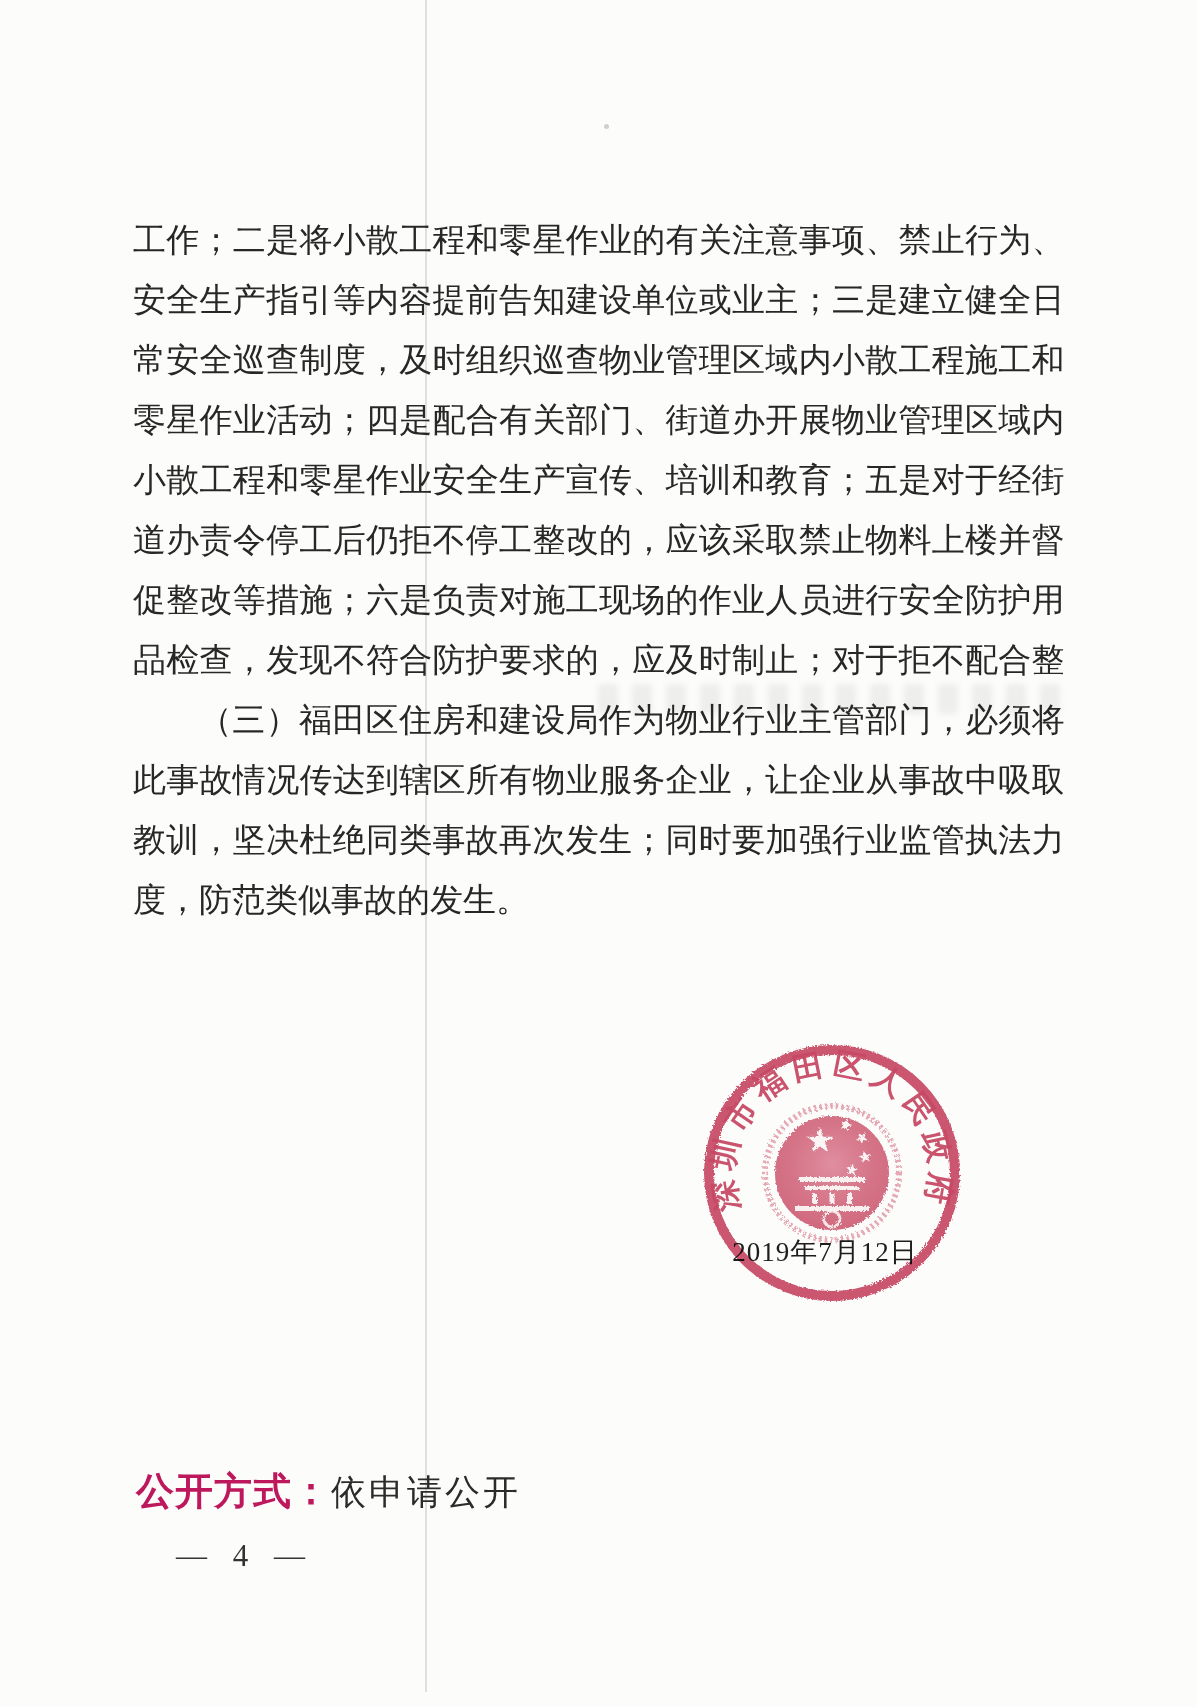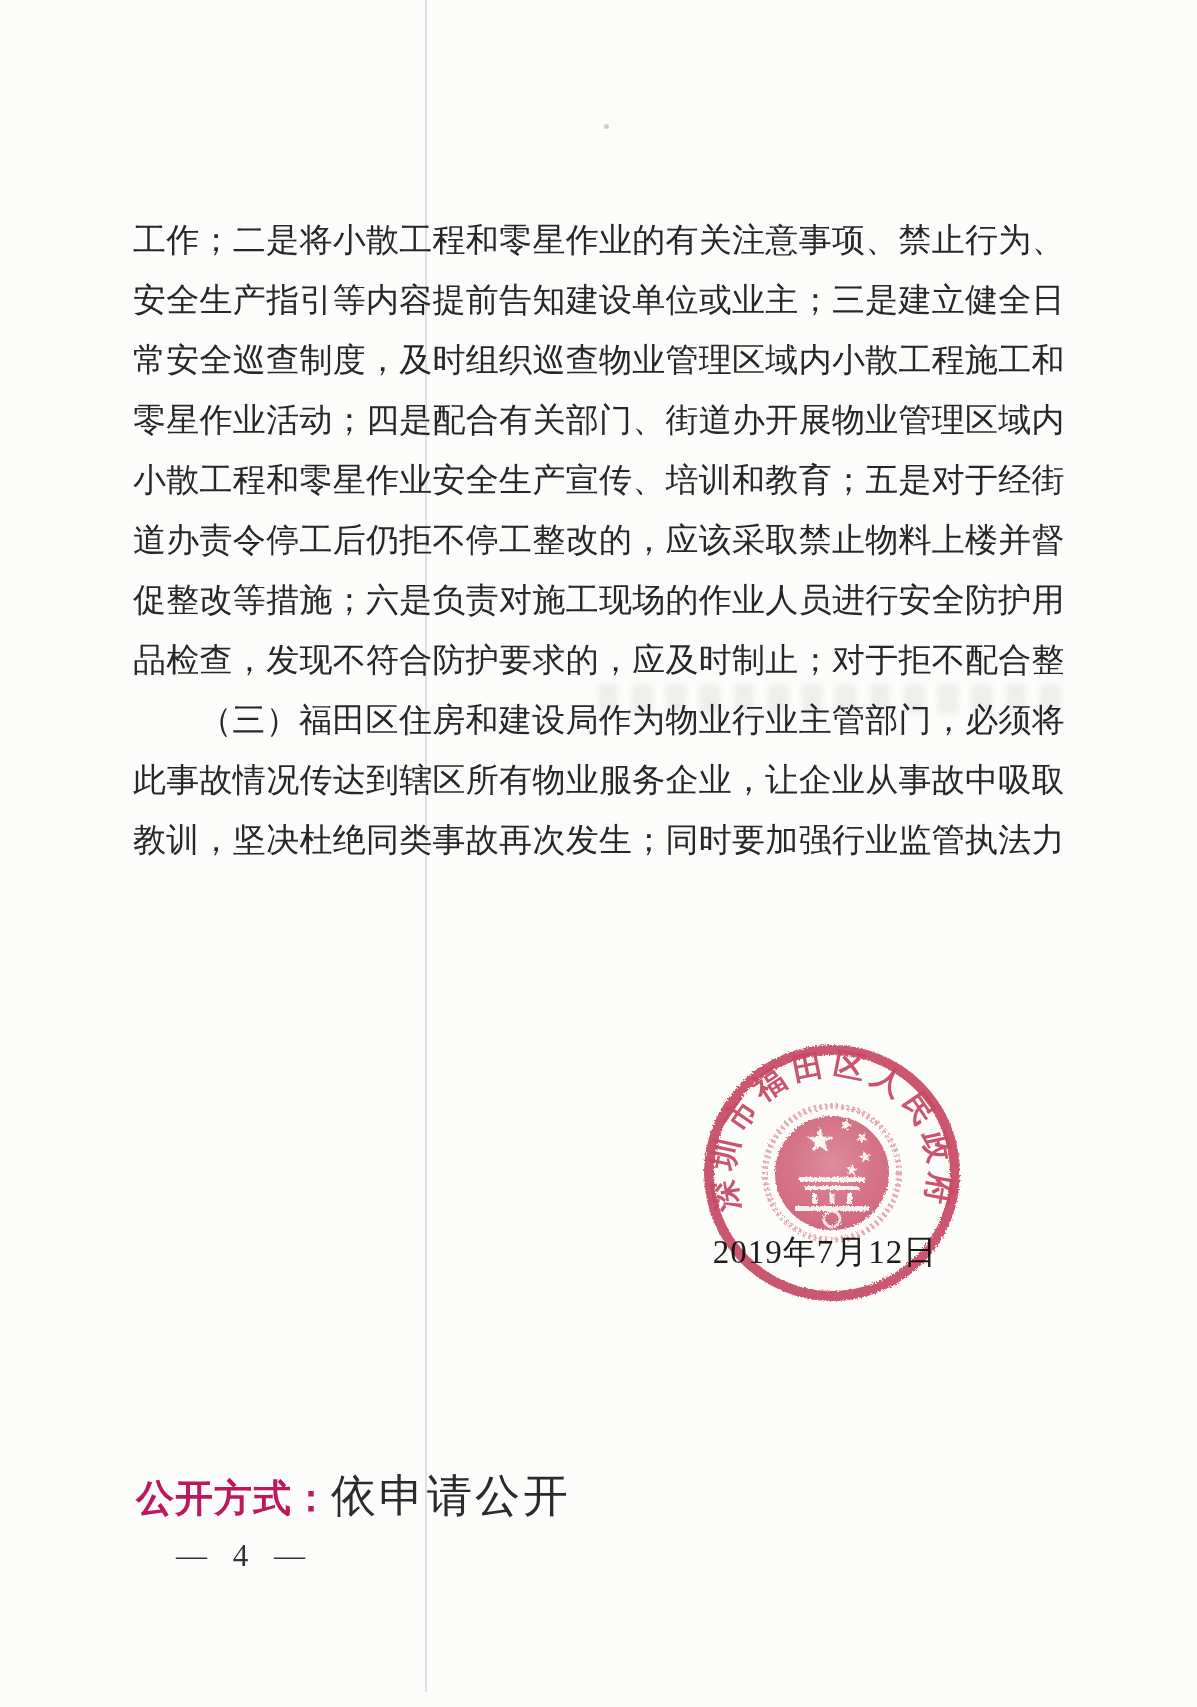--- a/index.html
+++ b/index.html
@@ -39,39 +39,39 @@
   .line{height:60px;line-height:60px;white-space:nowrap;}
   .jline{display:flex;justify-content:space-between;align-items:center;}
   .indent{padding-left:66px;}
   
   .sig-org{
     position:absolute;left:620px;top:1176px;width:400px;
     text-align:center;font-size:33px;line-height:40px;color:#1d1d1d;
   }
   .sig-date{
     position:absolute;left:625px;top:1232px;width:400px;
-    text-align:center;font-size:33px;line-height:40px;color:#1d1d1d;
+    text-align:center;font-size:27px;line-height:40px;color:#1d1d1d;
     letter-spacing:1px;
   }
   
   .seal{
     position:absolute;left:692px;top:1033px;
     width:280px;height:280px;
     mix-blend-mode:multiply;opacity:.94;
   }
   .seal text{font-family:"Liberation Serif",serif;font-weight:700;}
   
   .footer{position:absolute;left:136px;top:1466px;white-space:nowrap;}
   .footer .lbl{
     font-family:"Liberation Sans",sans-serif;font-weight:700;
     font-size:38px;color:#be185d;letter-spacing:1px;
   }
   .footer .val{
     font-family:"Liberation Serif",serif;
-    font-size:45px;color:#2b2b2b;letter-spacing:3px;
+    font-size:35px;color:#2b2b2b;letter-spacing:3px;
   }
   .page-number{
     position:absolute;left:176px;top:1538px;
     font-size:31px;color:#333;letter-spacing:9px;white-space:nowrap;
   }
 </style>
 </head>
 <body>
 
 <div class="page">
@@ -402,20 +402,21 @@
         <span>加</span>
         <span>强</span>
         <span>行</span>
         <span>业</span>
         <span>监</span>
         <span>管</span>
         <span>执</span>
         <span>法</span>
         <span>力</span>
       </div>
+    <div class="line">度，防范类似事故的发生。</div>
   </div>
 
   <div class="sig-date">2019年7月12日</div>
 
   <svg class="seal" viewBox="-140 -140 280 280">
     <defs>
       <path id="arcPath" d="M -88.8 41.5 A 98 98 0 1 1 88.8 41.5" fill="none"></path>
       <radialGradient id="discGrad" cx="50%" cy="42%" r="65%">
         <stop offset="0%" stop-color="#db7289"></stop>
         <stop offset="55%" stop-color="#cd4f6b"></stop>

